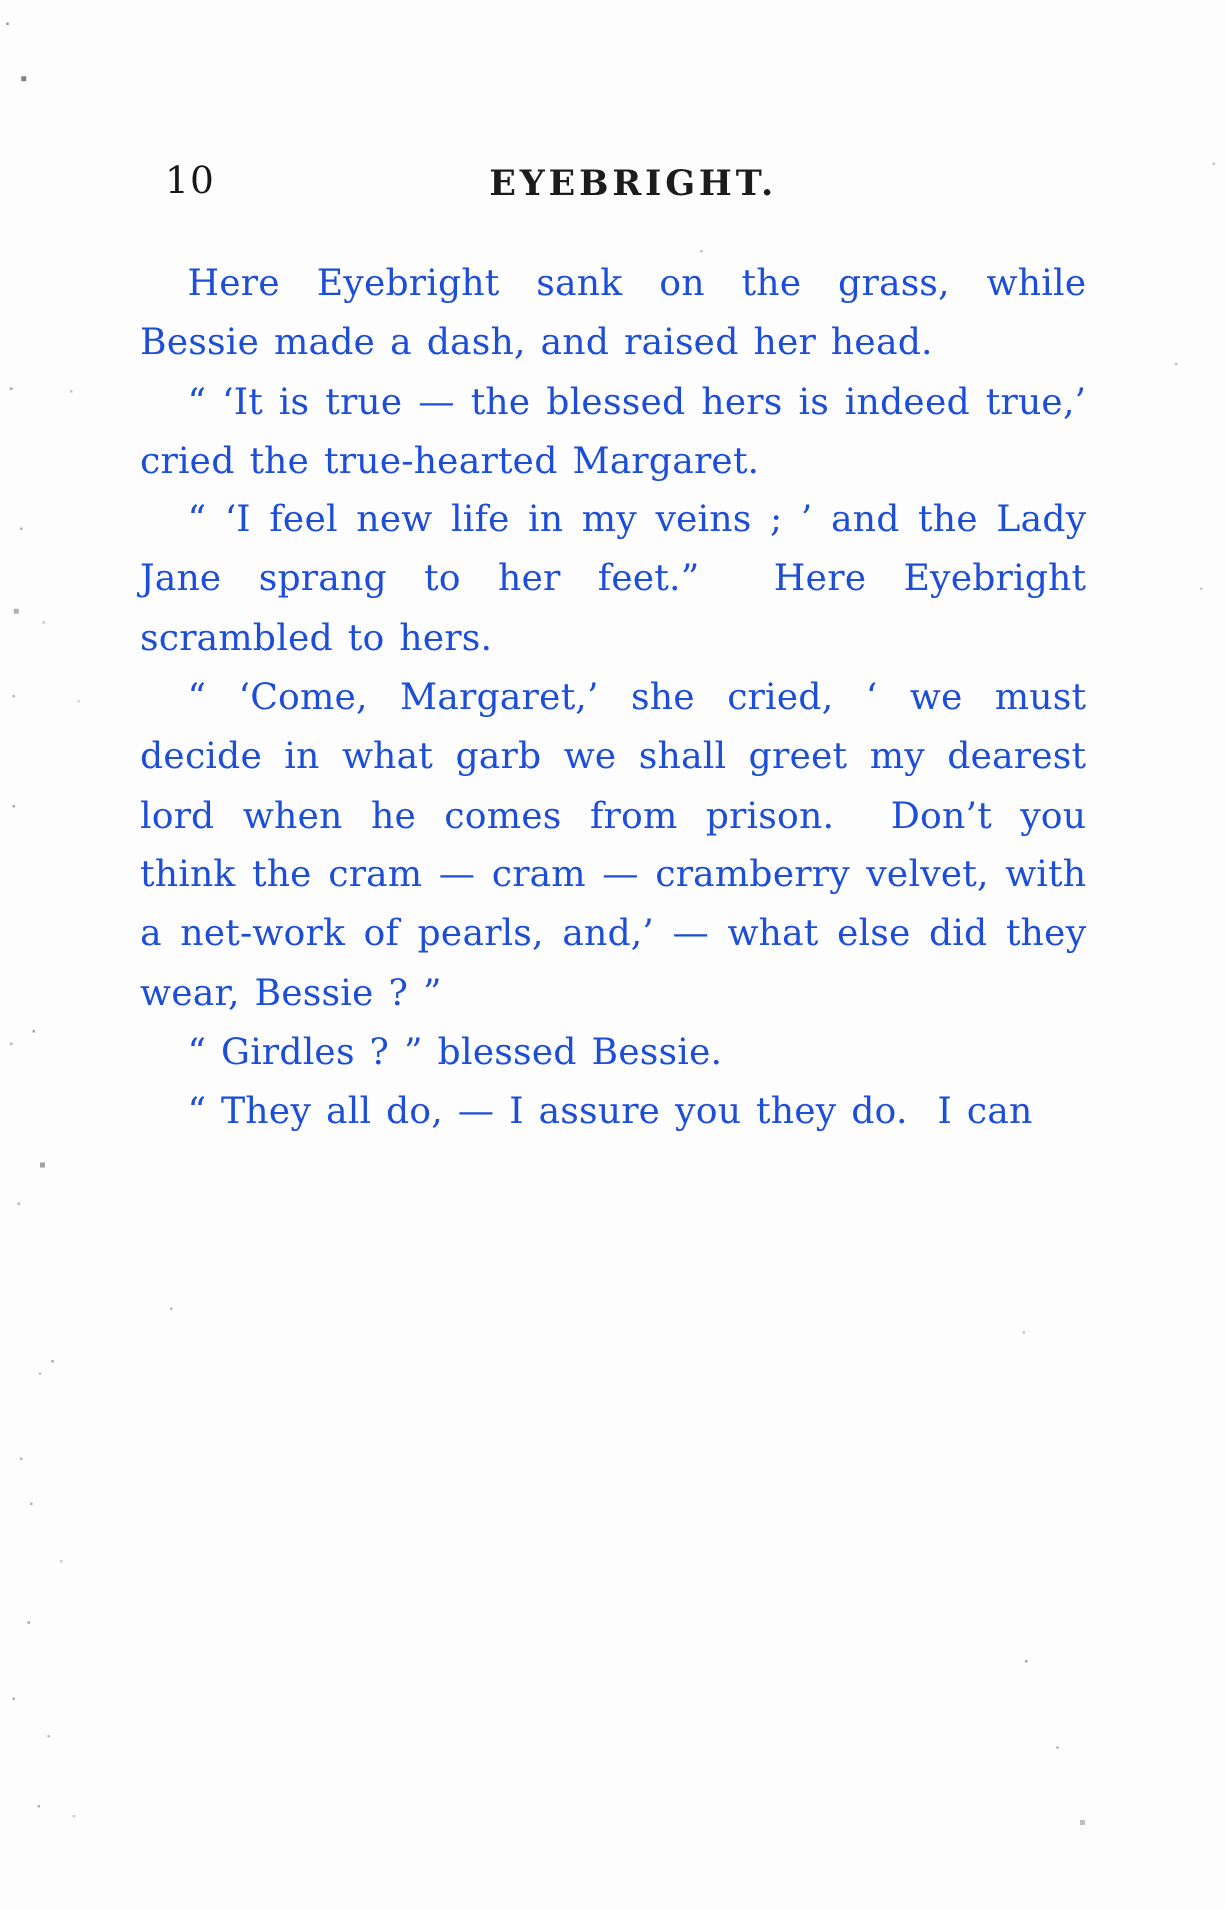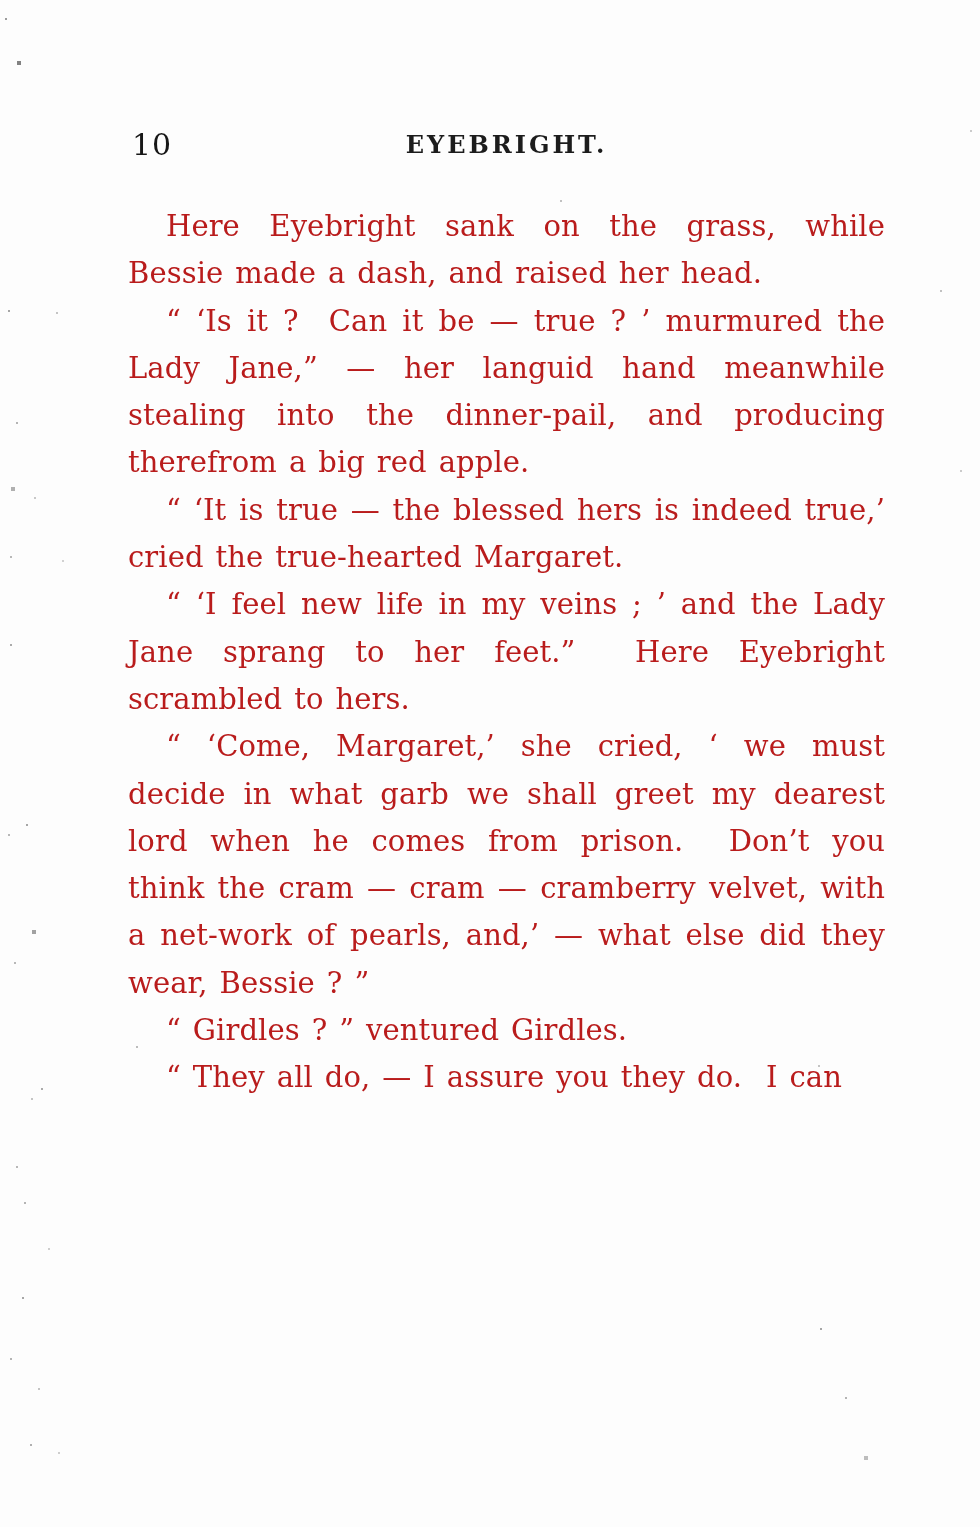--- a/index.html
+++ b/index.html
@@ -30,32 +30,32 @@
     position: absolute;
     left: 4px;
     top: 0;
     font-size: 30px;
     font-weight: 500;
     color: #171717;
     letter-spacing: 1px;
   }
   .running-title {
     display: inline-block;
-    font-size: 24px;
+    font-size: 28px;
     font-weight: 600;
     letter-spacing: 3px;
     color: #1c1c1c;
     padding-top: 3px;
   }
   .text-block {
     position: absolute;
     top: 203px;
-    left: 128px;
+    left: 112px;
     width: 757px;
-    color: #b91c1c;
+    color: #1d4ed8;
   }
   .text-block p {
     margin: 0;
     font-size: 29px;
     line-height: 47.3px;
     text-align: justify;
     text-indent: 38px;
     word-spacing: 0.09em;
     letter-spacing: 0.1px;
   }
@@ -108,23 +108,22 @@
 
 <div class="page">
 
   <div class="header">
     <span class="pageno">10</span>
     <span class="running-title">EYEBRIGHT.</span>
   </div>
 
   <div class="text-block">
     <p>Here Eyebright sank on the grass, while Bessie made a dash, and raised her head.</p>
-    <p>“ ‘Is it ?&nbsp; Can it be — true ? ’ murmured the Lady Jane,” — her languid hand meanwhile stealing into the dinner-pail, and producing therefrom a big red apple.</p>
     <p>“ ‘It is true — the blessed hers is indeed true,’ cried the true-hearted Margaret.</p>
     <p>“ ‘I feel new life in my veins ; ’ and the Lady Jane sprang to her feet.”&nbsp; Here Eyebright scrambled to hers.</p>
     <p>“ ‘Come, Margaret,’ she cried, ‘ we must decide in what garb we shall greet my dearest lord when he comes from prison.&nbsp; Don’t you think the cram — cram — cramberry velvet, with a net-work of pearls, and,’ — what else did they wear, Bessie ? ”</p>
-    <p>“ Girdles ? ” ventured Girdles.</p>
+    <p>“ Girdles ? ” blessed Bessie.</p>
     <p>“ They all do, — I assure you they do.&nbsp; I can</p>
   </div>
 
   <div class="noise"></div>
 
 </div>
 
 </body></html>

